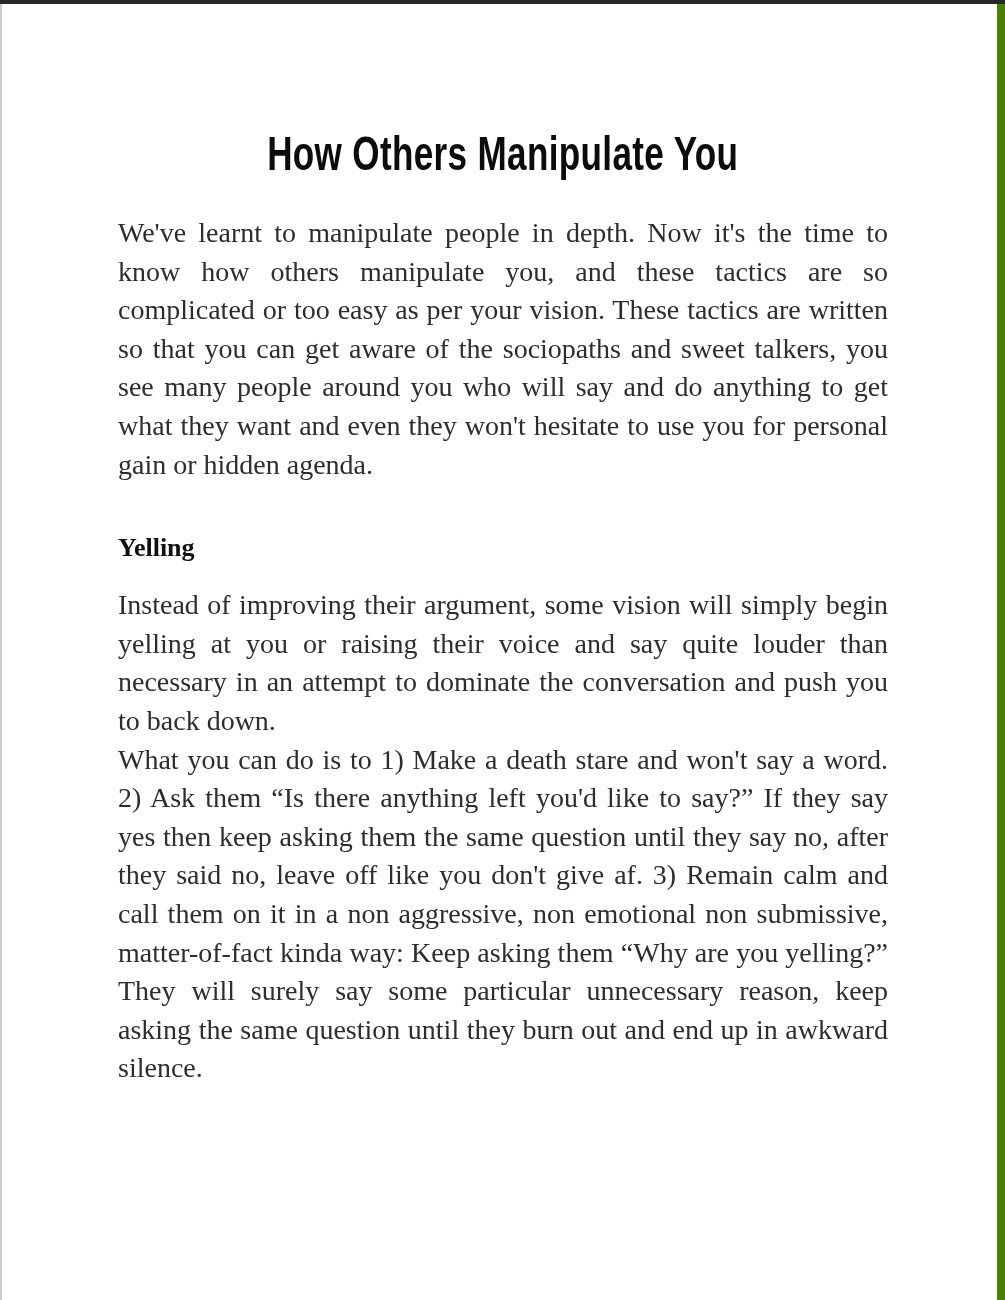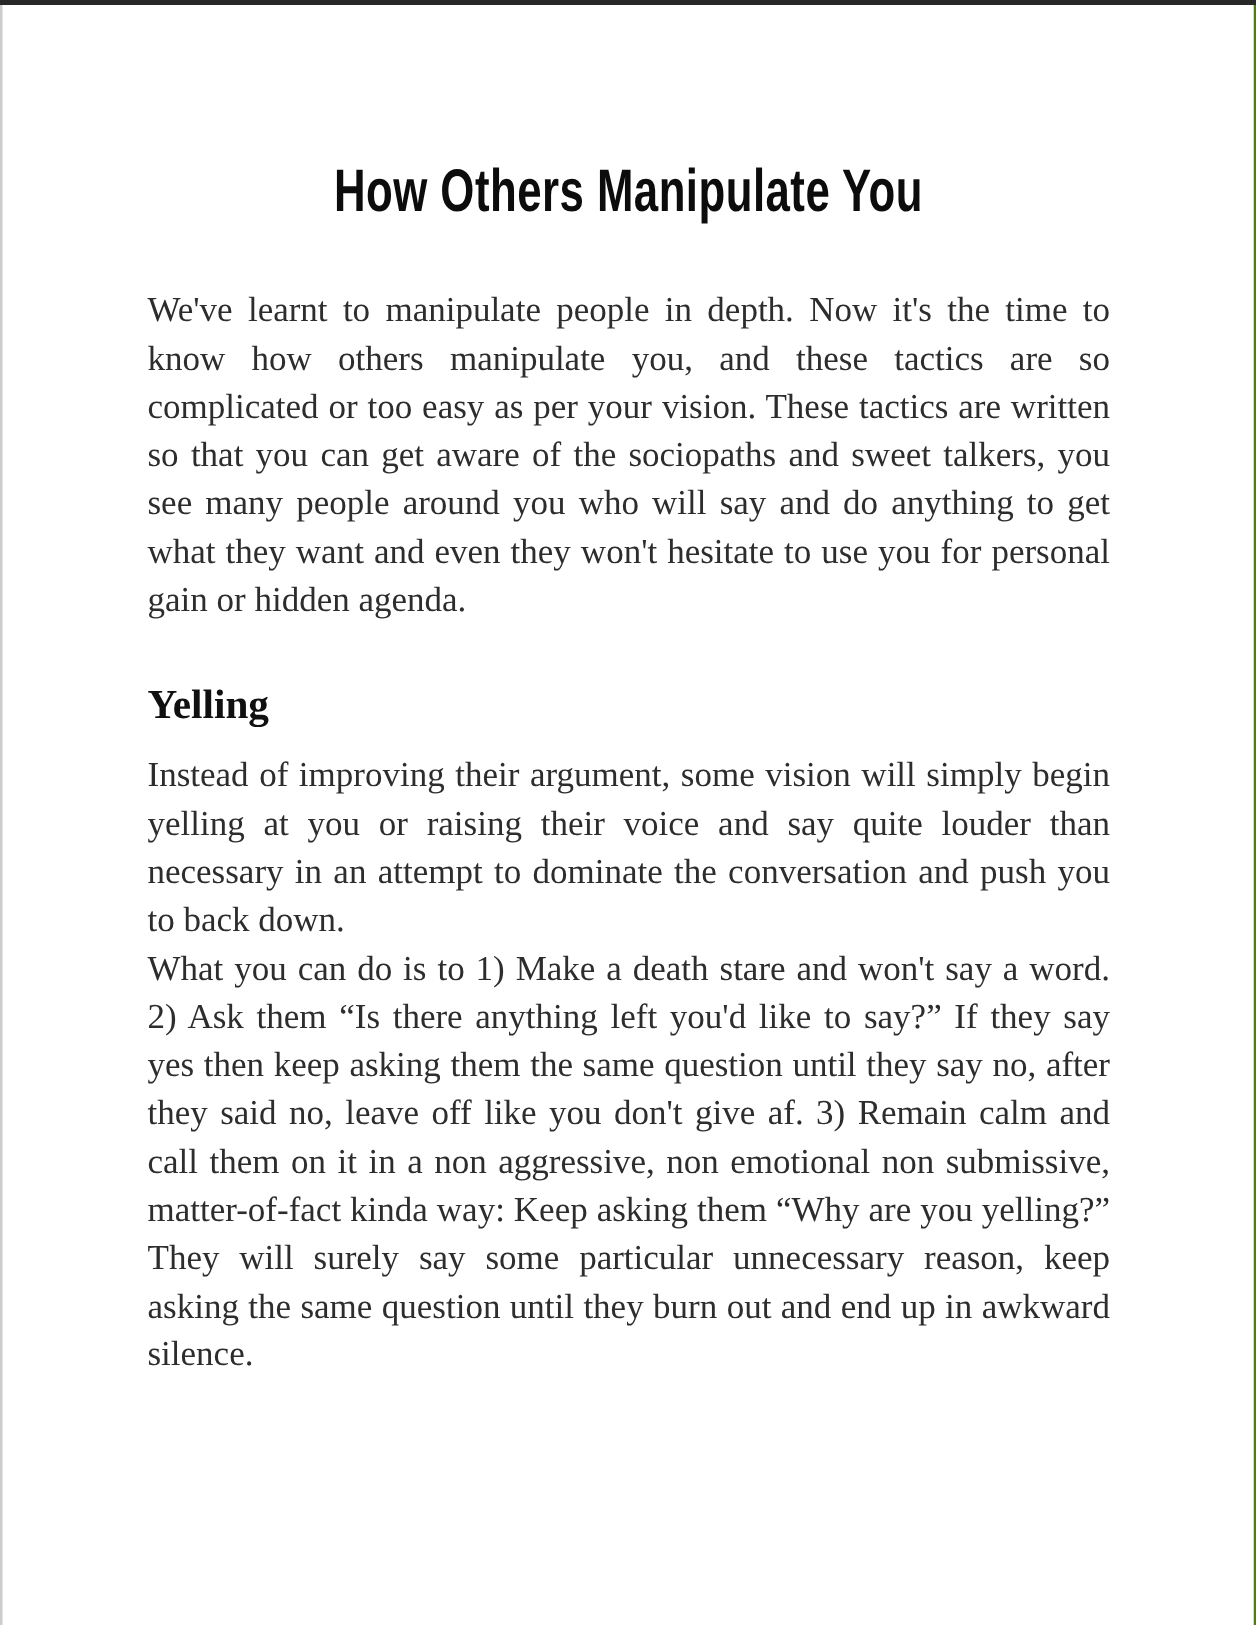--- a/index.html
+++ b/index.html
@@ -11,21 +11,21 @@
     height: 1300px;
     background: #ffffff;
     overflow: hidden;
   }
   .page {
     position: relative;
     width: 1005px;
     height: 1300px;
     background: #ffffff;
     border-left: 2px solid #cccccc;
-    border-right: 2px solid #4d7c0f;
+    border-right: 8px solid #4d7c0f;
     box-sizing: border-box;
   }
   .top-bar {
     position: absolute;
     top: 0;
     left: -2px;
     width: 1005px;
     height: 4px;
     background: #272727;
   }
@@ -55,27 +55,27 @@
   }
   p.body-para {
     margin: 0;
     font-family: "Liberation Serif", serif;
     font-size: 28px;
     line-height: 38.6px;
     color: #2d2d2d;
     text-align: justify;
   }
   p.intro {
-    margin-top: 52px;
+    margin-top: 36px;
   }
   h2.section-heading {
     margin: 44px 0 18px 0;
     font-family: "Liberation Serif", serif;
     font-weight: 700;
-    font-size: 33px;
+    font-size: 26px;
     line-height: 40px;
     color: #101010;
   }
 </style>
 </head>
 <body>
 
 <div class="page">
   <div class="top-bar"></div>
   <main class="content">

